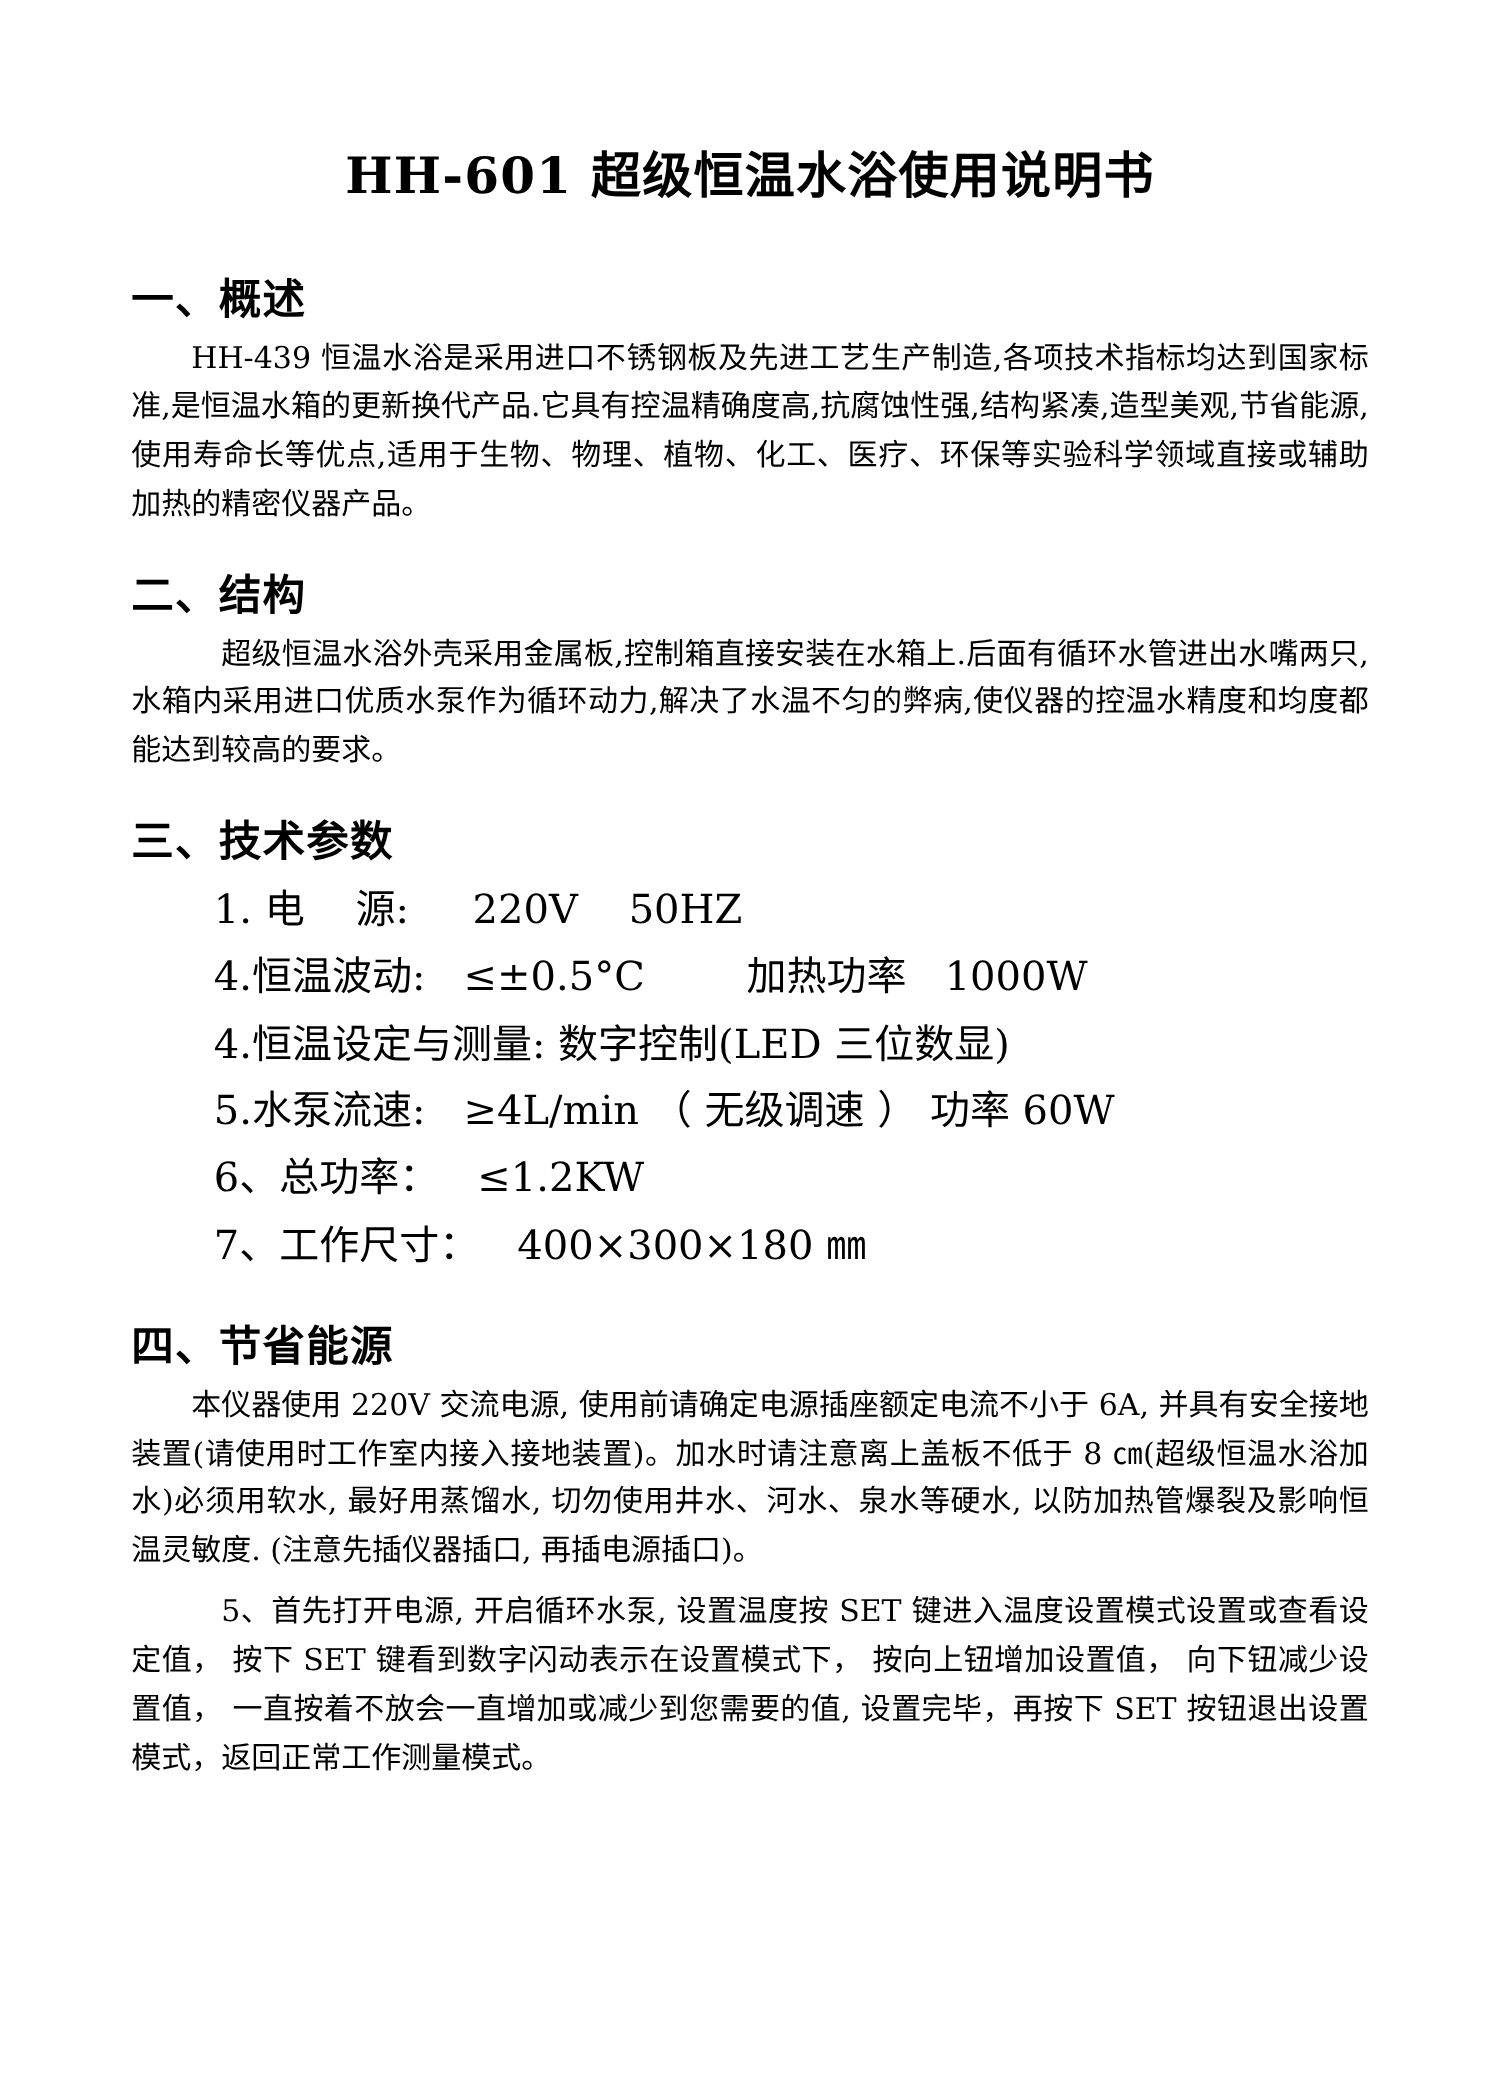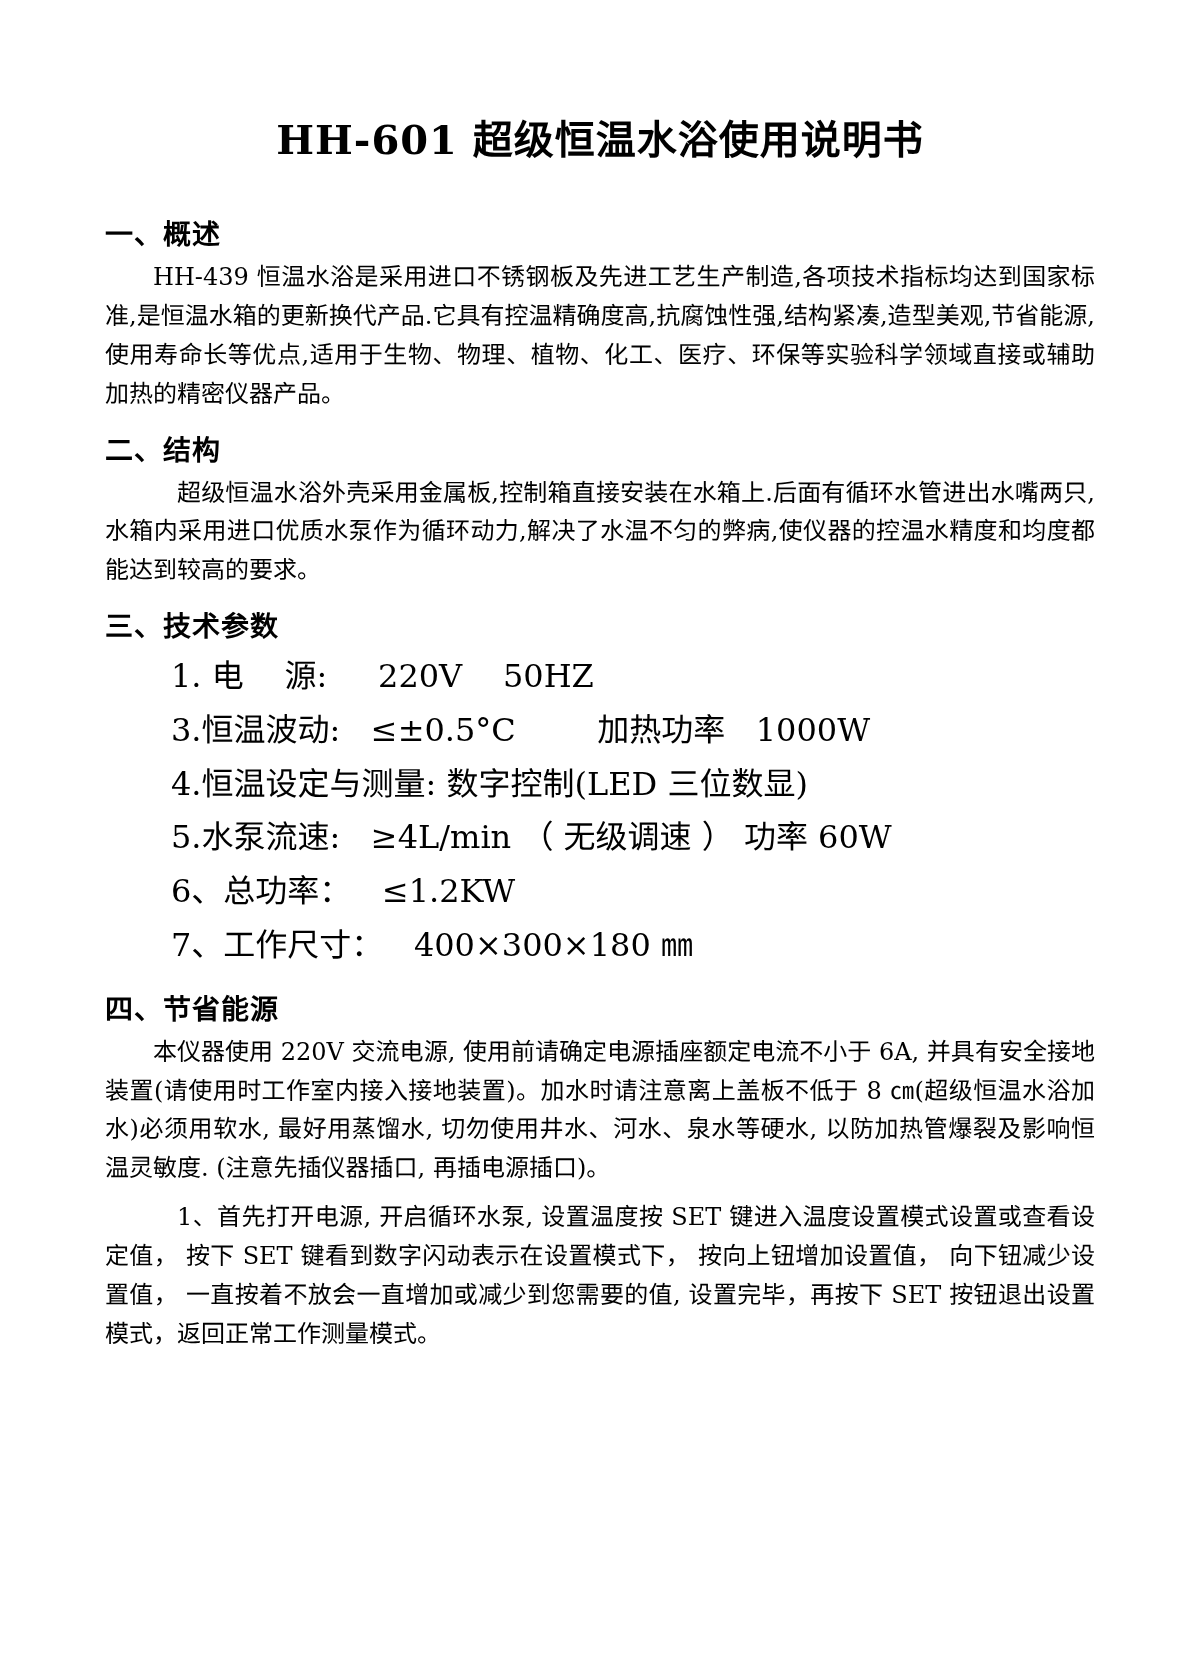--- a/index.html
+++ b/index.html
@@ -23,23 +23,23 @@
   }
   .doc-title {
     text-align: center;
     font-size: 40px;
     font-weight: bold;
     letter-spacing: 1px;
     margin: 28px 0 46px 0;
     font-family: "DejaVu Serif", "Liberation Serif", serif;
   }
   .section-heading {
-    font-size: 28px;
+    font-size: 34px;
     font-weight: bold;
-    margin: 14px 0 6px 0;
+    margin: 26px 0 6px 0;
     letter-spacing: 1px;
     font-family: "DejaVu Sans", "Liberation Sans", sans-serif;
   }
   .para {
     font-size: 24px;
     line-height: 1.62;
     text-align: justify;
     text-justify: inter-ideograph;
     margin: 2px 0 6px 0;
   }
@@ -74,24 +74,24 @@
 
   <h2 class="section-heading">一、概述</h2>
   <p class="para indent-1">HH-439 恒温水浴是采用进口不锈钢板及先进工艺生产制造,各项技术指标均达到国家标准,是恒温水箱的更新换代产品.它具有控温精确度高,抗腐蚀性强,结构紧凑,造型美观,节省能源,使用寿命长等优点,适用于生物、物理、植物、化工、医疗、环保等实验科学领域直接或辅助加热的精密仪器产品。</p>
 
   <h2 class="section-heading">二、结构</h2>
   <p class="para indent-2">超级恒温水浴外壳采用金属板,控制箱直接安装在水箱上.后面有循环水管进出水嘴两只,水箱内采用进口优质水泵作为循环动力,解决了水温不匀的弊病,使仪器的控温水精度和均度都能达到较高的要求。</p>
 
   <h2 class="section-heading">三、技术参数</h2>
   <ul class="spec-list">
     <li>1. 电    源:     220V    50HZ</li>
-    <li>3.恒温波动:   ≤±0.5°C        加热功率   1000W</li>
+    <li>4.恒温波动:   ≤±0.5°C        加热功率   1000W</li>
     <li>4.恒温设定与测量: 数字控制(LED 三位数显)</li>
     <li>5.水泵流速:   ≥4L/min （ 无级调速 ） 功率 60W</li>
     <li>6、总功率：   ≤1.2KW</li>
     <li>7、工作尺寸：   400×300×180 ㎜</li>
   </ul>
 
   <h2 class="section-heading">四、节省能源</h2>
   <p class="para indent-1">本仪器使用 220V 交流电源, 使用前请确定电源插座额定电流不小于 6A, 并具有安全接地装置(请使用时工作室内接入接地装置)。加水时请注意离上盖板不低于 8 ㎝(超级恒温水浴加水)必须用软水, 最好用蒸馏水, 切勿使用井水、河水、泉水等硬水, 以防加热管爆裂及影响恒温灵敏度. (注意先插仪器插口, 再插电源插口)。</p>
-  <p class="sub-para indent-2"><span>1、首先打开电源, 开启循环水泵, </span><span class="bold-inline">设置温度</span><span>按 SET 键进入温度设置模式设置或查看设定值， 按下 SET 键看到数字闪动表示在设置模式下， 按向上钮增加设置值， 向下钮减少设置值， 一直按着不放会一直增加或减少到您需要的值, 设置完毕，再按下 SET 按钮退出设置模式，返回正常工作测量模式。</span></p>
+  <p class="sub-para indent-2"><span>5、首先打开电源, 开启循环水泵, </span><span class="bold-inline">设置温度</span><span>按 SET 键进入温度设置模式设置或查看设定值， 按下 SET 键看到数字闪动表示在设置模式下， 按向上钮增加设置值， 向下钮减少设置值， 一直按着不放会一直增加或减少到您需要的值, 设置完毕，再按下 SET 按钮退出设置模式，返回正常工作测量模式。</span></p>
 
 </div>
 
 </body></html>

